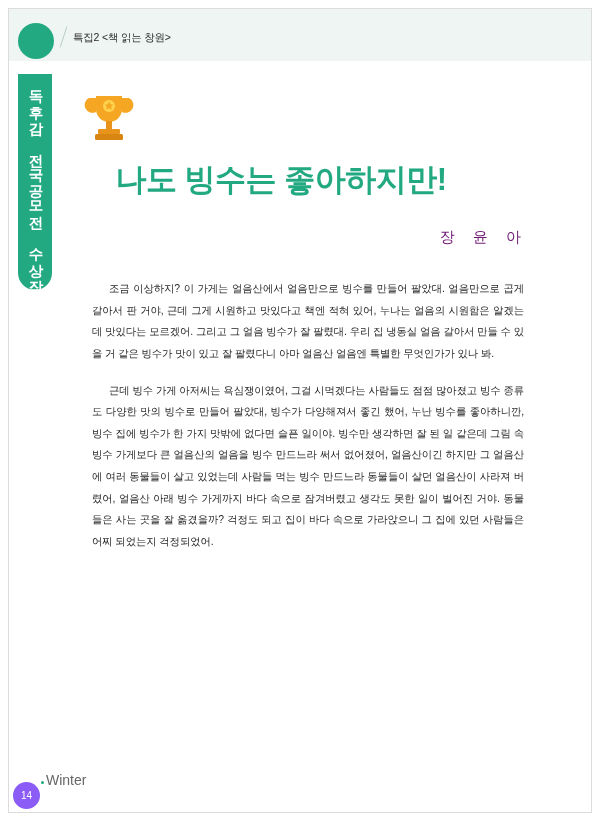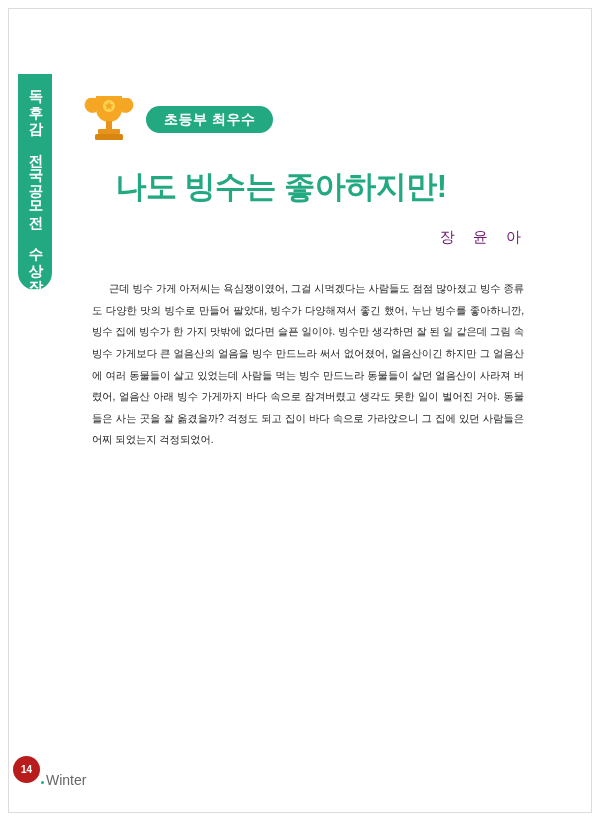--- a/index.html
+++ b/index.html
@@ -126,21 +126,21 @@
     font-size: 14px;
     font-weight: bold;
     letter-spacing: 0.5px;
     white-space: nowrap;
   }
 
   
   .doc-title {
     position: absolute;
     left: 0;
-    top: 166px;
+    top: 159px;
     width: 600px;
     text-align: center;
     padding-right: 38px;
     box-sizing: border-box;
     color: #23a981;
     font-size: 31px;
     font-weight: bold;
     letter-spacing: -0.5px;
     white-space: nowrap;
   }
@@ -171,28 +171,28 @@
     text-justify: inter-character;
     text-indent: 17px;
     margin: 0 0 15px 0;
     letter-spacing: -0.1px;
   }
 
   
   .footer-circle {
     position: absolute;
     left: 13px;
-    bottom: 38px;
+    bottom: 12px;
     width: 27px;
     height: 27px;
     border-radius: 50%;
-    background: #b91c1c;
+    background: #8b5cf6;
     color: #ffffff;
     font-size: 10px;
-    font-weight: bold;
+    font-weight: normal;
     display: flex;
     align-items: center;
     justify-content: center;
   }
   .footer-label {
     position: absolute;
     left: 46px;
     bottom: 33px;
     font-size: 14px;
     color: #666666;
@@ -208,47 +208,50 @@
     background: #23a981;
   }
 </style>
 </head>
 <body>
 
 <div class="page">
 
   <div class="page-border"></div>
 
+  <div class="header">
+    <div class="header-circle"></div>
+    <div class="header-divider"></div>
+    <div class="header-title">특집2 &lt;책 읽는 창원&gt;</div>
+  </div>
 
   <div class="side-tab">
     <div class="side-tab-text">독후감 전국공모전 수상작</div>
   </div>
 
   <div class="trophy">
     <svg viewBox="0 0 50 54" width="50" height="54" xmlns="http://www.w3.org/2000/svg">
       <path d="M12 4 h26 v13 a13 13 0 0 1 -26 0 z" fill="#f5a623"></path>
       <path d="M12 6 h-7 a7 7 0 0 0 7 14 z" fill="#f5a623"></path>
       <path d="M38 6 h7 a7 7 0 0 1 -7 14 z" fill="#f5a623"></path>
       <rect x="22" y="29" width="6" height="8" fill="#e8941a"></rect>
       <rect x="14" y="37" width="22" height="5" rx="1" fill="#e8941a"></rect>
       <rect x="11" y="42" width="28" height="6" rx="1.5" fill="#d98512"></rect>
       <circle cx="25" cy="14" r="6" fill="#ffd34d"></circle>
       <path d="M25 9.5 l1.3 2.8 3 .4 -2.2 2.1 .6 3 -2.7-1.5 -2.7 1.5 .6-3 -2.2-2.1 3-.4 z" fill="#f5a623"></path>
     </svg>
   </div>
 
-  <div class="award-badge">
-    <span>초등부 최우수</span>
-  </div>
 
   <div class="doc-title">나도 빙수는 좋아하지만!</div>
 
   <div class="author">장 윤 아</div>
 
   <div class="body-text">
+    <p class="para">조금 이상하지? 이 가게는 얼음산에서 얼음만으로 빙수를 만들어 팔았대. 얼음만으로 곱게 갈아서 판 거야, 근데 그게 시원하고 맛있다고 책엔 적혀 있어, 누나는 얼음의 시원함은 알겠는데 맛있다는 모르겠어. 그리고 그 얼음 빙수가 잘 팔렸대. 우리 집 냉동실 얼음 갈아서 만들 수 있을 거 같은 빙수가 맛이 있고 잘 팔렸다니 아마 얼음산 얼음엔 특별한 무엇인가가 있나 봐.</p>
     <p class="para">근데 빙수 가게 아저씨는 욕심쟁이였어, 그걸 시먹겠다는 사람들도 점점 많아졌고 빙수 종류도 다양한 맛의 빙수로 만들어 팔았대, 빙수가 다양해져서 좋긴 했어, 누난 빙수를 좋아하니깐, 빙수 집에 빙수가 한 가지 맛밖에 없다면 슬픈 일이야. 빙수만 생각하면 잘 된 일 같은데 그림 속 빙수 가게보다 큰 얼음산의 얼음을 빙수 만드느라 써서 없어졌어, 얼음산이긴 하지만 그 얼음산에 여러 동물들이 살고 있었는데 사람들 먹는 빙수 만드느라 동물들이 살던 얼음산이 사라져 버렸어, 얼음산 아래 빙수 가게까지 바다 속으로 잠겨버렸고 생각도 못한 일이 벌어진 거야. 동물들은 사는 곳을 잘 옮겼을까? 걱정도 되고 집이 바다 속으로 가라앉으니 그 집에 있던 사람들은 어찌 되었는지 걱정되었어.</p>
   </div>
 
   <div class="footer-circle">14</div>
   <div class="footer-dot"></div>
   <div class="footer-label">Winter</div>
 
 </div>
 
 </body></html>

